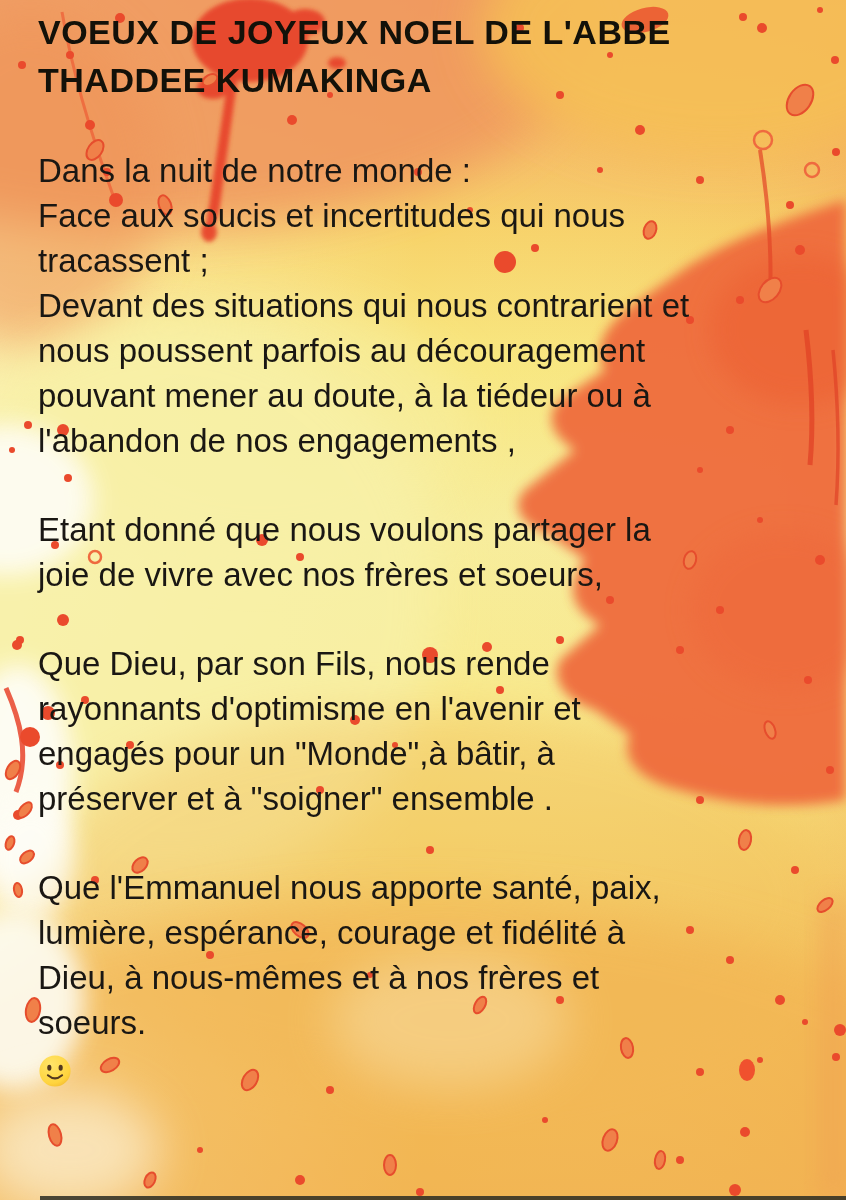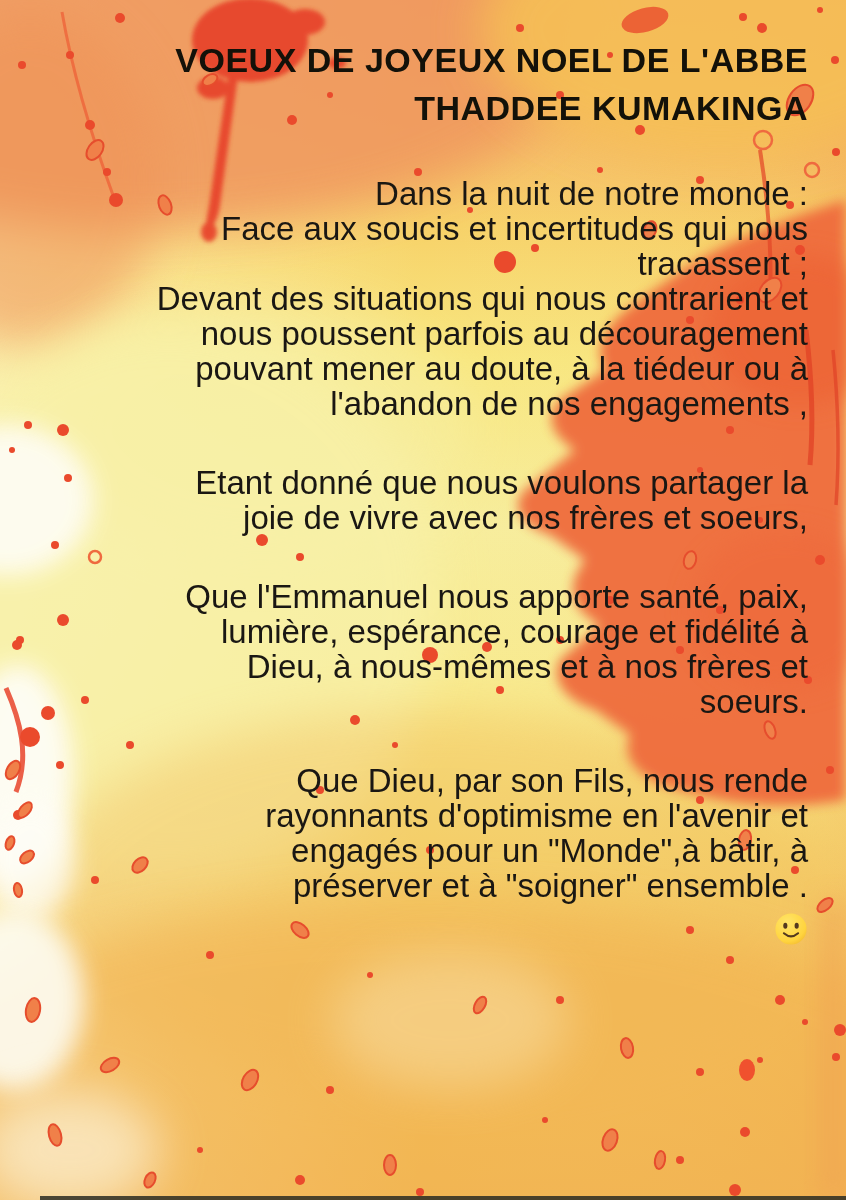--- a/index.html
+++ b/index.html
@@ -6,37 +6,37 @@
   .card{
     position:relative;
     width:846px;height:1200px;
     overflow:hidden;
     font-family:"Liberation Sans", sans-serif;
   }
   .bg{position:absolute;left:0;top:0;width:846px;height:1200px;display:block;}
   .content{
     position:absolute;left:0;top:0;width:846px;height:1200px;
     box-sizing:border-box;
-    padding:36px 38px 0 38px;
-    text-align:right;
+    padding:8px 38px 0 38px;
+    text-align:left;
     color:#1a1713;
   }
   .title{
     margin:0;
     font-size:34px;
     line-height:48px;
     font-weight:700;
     letter-spacing:0.5px;
     white-space:pre-line;
     color:#131109;
   }
   .para{
     margin:44px 0 0 0;
     font-size:33px;
-    line-height:35px;
+    line-height:45px;
     font-weight:400;
     white-space:pre-line;
   }
   .emoji-wrap{margin-top:9px;line-height:0;}
   .emoji-wrap svg{display:inline-block;}
   .bottom-strip{
     position:absolute;left:40px;bottom:0;width:806px;height:4px;
     background:#2b2b22;opacity:.85;
   }
 </style>
@@ -249,28 +249,28 @@
 THADDEE KUMAKINGA</h1>
     <p class="para">Dans la nuit de notre monde :
 Face aux soucis et incertitudes qui nous
 tracassent ;
 Devant des situations qui nous contrarient et
 nous poussent parfois au découragement
 pouvant mener au doute, à la tiédeur ou à
 l'abandon de nos engagements ,</p>
     <p class="para">Etant donné que nous voulons partager la
 joie de vivre avec nos frères et soeurs,</p>
+    <p class="para">Que Dieu, par son Fils, nous rende
+rayonnants d'optimisme en l'avenir et
+engagés pour un "Monde",à bâtir, à
+préserver et à "soigner" ensemble .</p>
     <p class="para">Que l'Emmanuel nous apporte santé, paix,
 lumière, espérance, courage et fidélité à
 Dieu, à nous-mêmes et à nos frères et
 soeurs.</p>
-    <p class="para">Que Dieu, par son Fils, nous rende
-rayonnants d'optimisme en l'avenir et
-engagés pour un "Monde",à bâtir, à
-préserver et à "soigner" ensemble .</p>
     <div class="emoji-wrap">
       <svg viewBox="0 0 36 36" width="34" height="34" aria-hidden="true">
         <defs>
           <radialGradient id="eg" cx="0.38" cy="0.3" r="0.85">
             <stop offset="0" stop-color="#ffe56a"></stop>
             <stop offset="0.7" stop-color="#ffd43e"></stop>
             <stop offset="1" stop-color="#efb22c"></stop>
           </radialGradient>
         </defs>
         <circle cx="18" cy="18" r="16.5" fill="url(#eg)"></circle>

